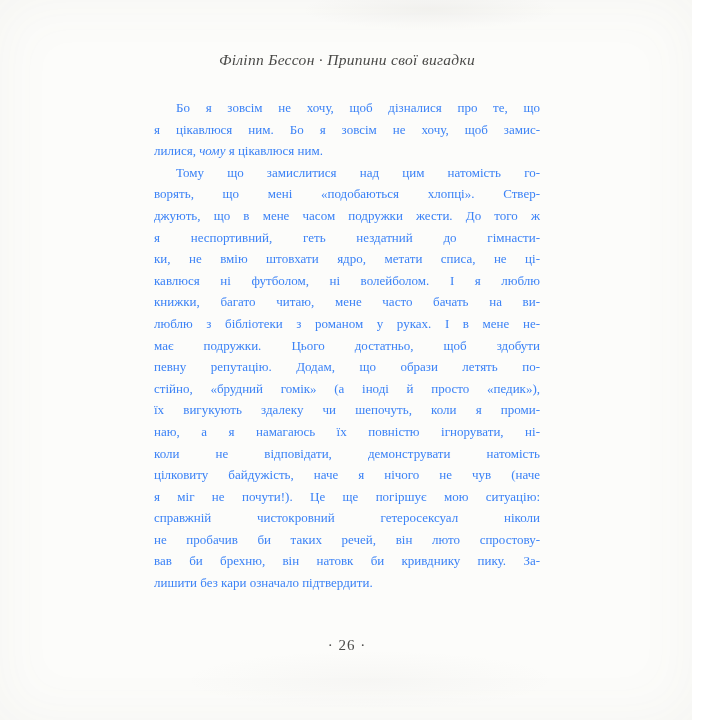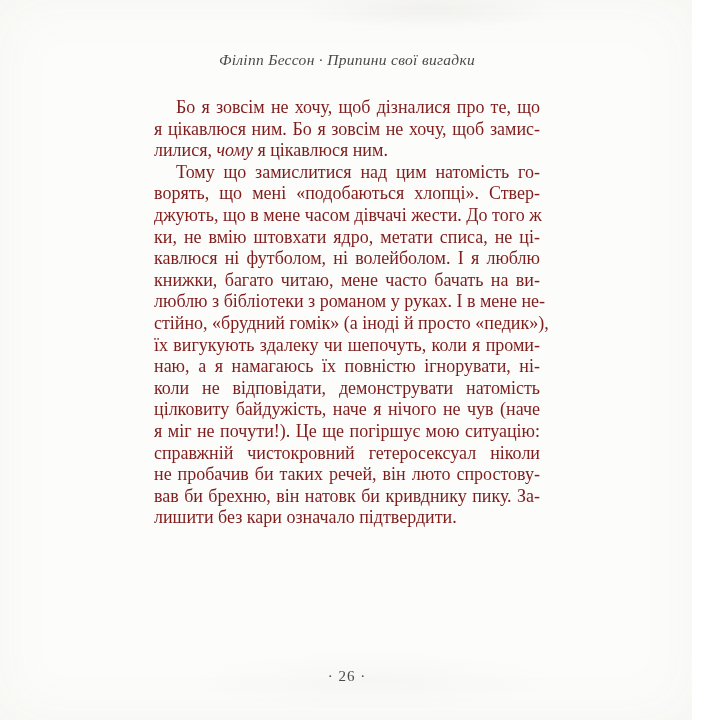--- a/index.html
+++ b/index.html
@@ -40,42 +40,42 @@
     font-size: 15.5px;
     letter-spacing: 0.3px;
     color: #4a4a48;
     white-space: nowrap;
   }
   .text-block {
     position: absolute;
     top: 97px;
     left: 154px;
     width: 386px;
-    font-size: 18px;
+    font-size: 13px;
     line-height: 21.6px;
-    color: #7f1d1d;
+    color: #3b82f6;
   }
   .line {
     white-space: nowrap;
     text-align: justify;
     text-align-last: justify;
   }
   .line.para-end {
     white-space: normal;
     text-align-last: left;
   }
   .line.indent {
     text-indent: 22px;
   }
   .line em {
     font-style: italic;
   }
   .page-number {
     position: absolute;
-    top: 668px;
+    top: 637px;
     left: 152px;
     width: 390px;
     text-align: center;
     font-size: 15px;
     letter-spacing: 1px;
     color: #4b4b49;
   }
 </style>
 </head>
 <body>
@@ -87,25 +87,28 @@
   <div class="running-header">Філіпп Бессон · Припини свої вигадки</div>
 
   <div class="text-block">
 
     <div class="line indent">Бо я зовсім не хочу, щоб дізналися про те, що</div>
     <div class="line">я цікавлюся ним. Бо я зовсім не хочу, щоб замис-</div>
     <div class="line para-end"><span>лилися, </span><em>чому</em><span> я цікавлюся ним.</span></div>
 
     <div class="line indent">Тому що замислитися над цим натомість го-</div>
     <div class="line">ворять, що мені «подобаються хлопці». Ствер-</div>
-    <div class="line">джують, що в мене часом дівчачі жести. До того ж</div>
+    <div class="line">джують, що в мене часом подружки жести. До того ж</div>
+    <div class="line">я неспортивний, геть нездатний до гімнасти-</div>
     <div class="line">ки, не вмію штовхати ядро, метати списа, не ці-</div>
     <div class="line">кавлюся ні футболом, ні волейболом. І я люблю</div>
     <div class="line">книжки, багато читаю, мене часто бачать на ви-</div>
     <div class="line">люблю з бібліотеки з романом у руках. І в мене не-</div>
+    <div class="line">має подружки. Цього достатньо, щоб здобути</div>
+    <div class="line">певну репутацію. Додам, що образи летять по-</div>
     <div class="line">стійно, «брудний гомік» (а іноді й просто «педик»),</div>
     <div class="line">їх вигукують здалеку чи шепочуть, коли я проми-</div>
     <div class="line">наю, а я намагаюсь їх повністю ігнорувати, ні-</div>
     <div class="line">коли не відповідати, демонструвати натомість</div>
     <div class="line">цілковиту байдужість, наче я нічого не чув (наче</div>
     <div class="line">я міг не почути!). Це ще погіршує мою ситуацію:</div>
     <div class="line">справжній чистокровний гетеросексуал ніколи</div>
     <div class="line">не пробачив би таких речей, він люто спростову-</div>
     <div class="line">вав би брехню, він натовк би кривднику пику. За-</div>
     <div class="line para-end">лишити без кари означало підтвердити.</div>

